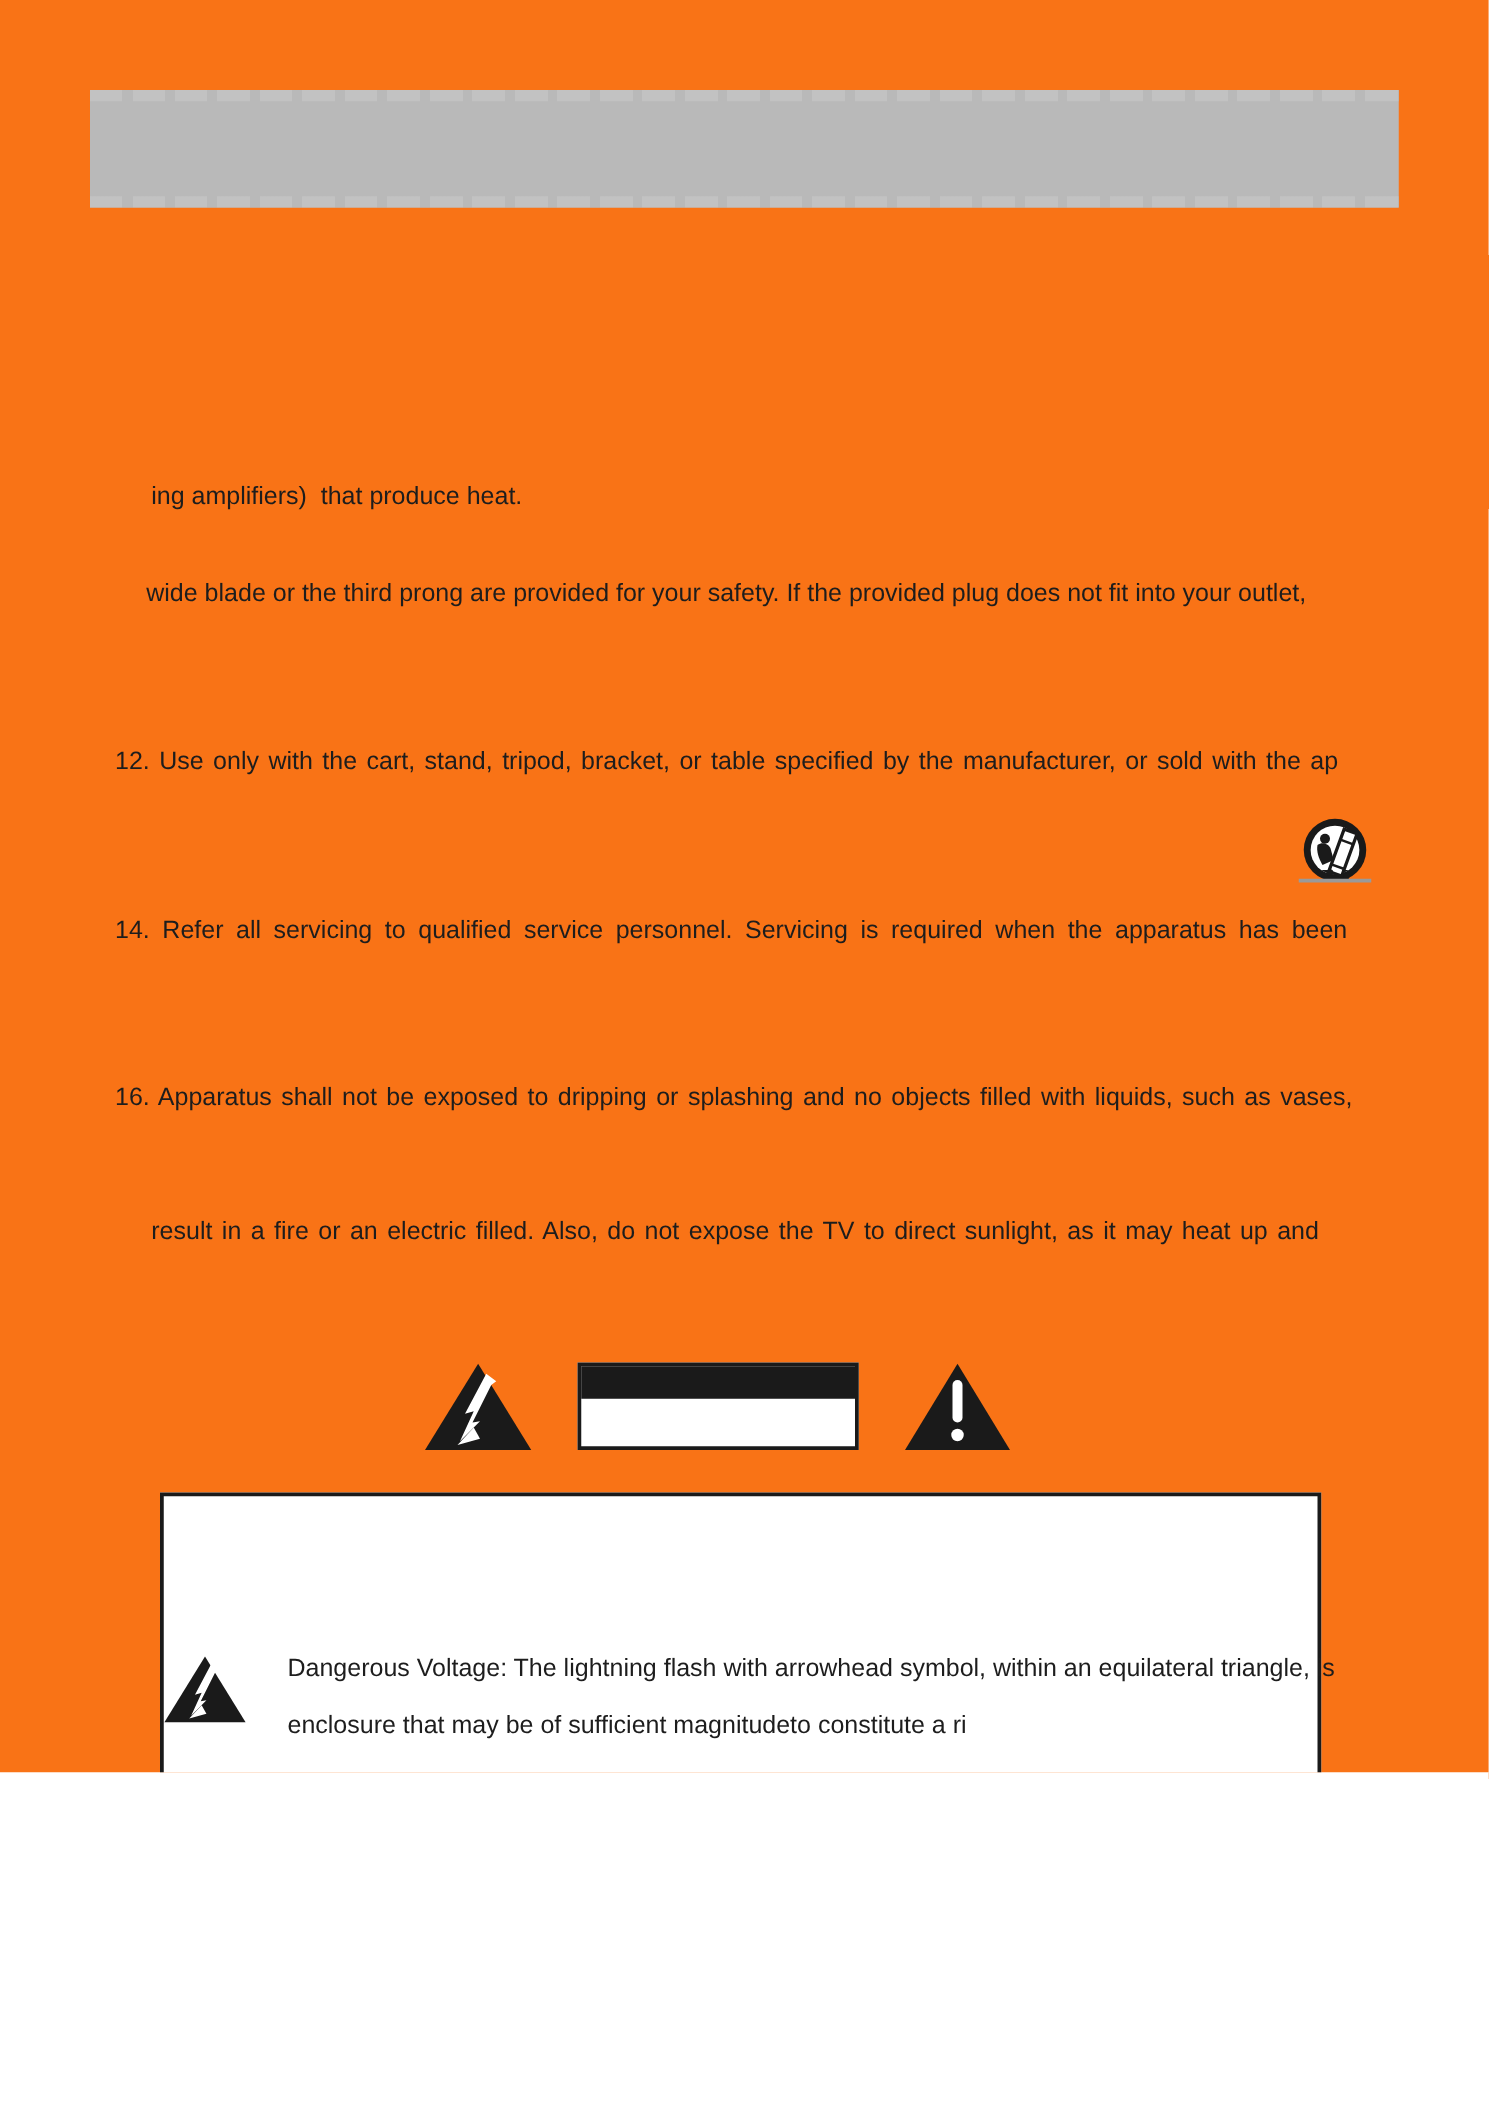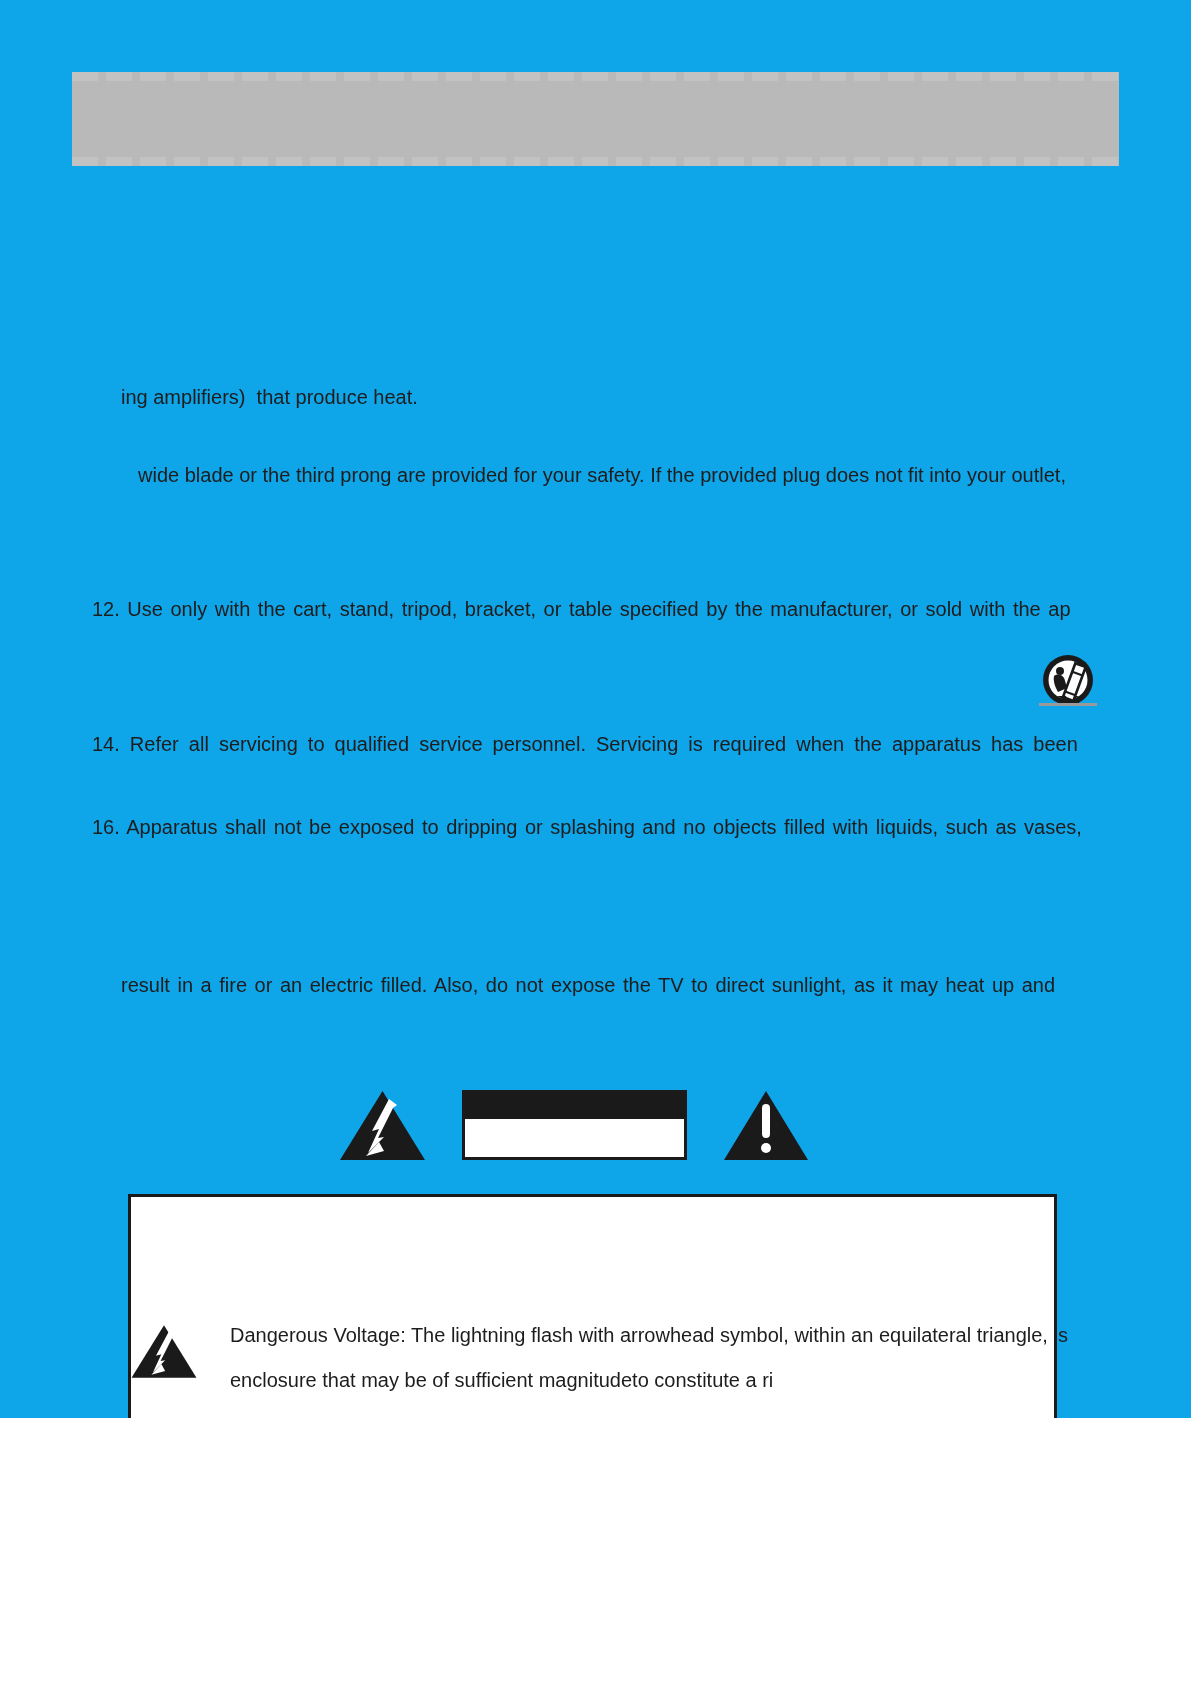--- a/index.html
+++ b/index.html
@@ -1,36 +1,36 @@
 <!DOCTYPE html>
 <html><head>
 <meta charset="utf-8">
 <style>
   html,body { margin:0; padding:0; background:#ffffff; }
   .page {
-    position:relative; width:1191px; height:1418px; background:#0ea5e9;
+    position:relative; width:1191px; height:1418px; background:#f97316;
     font-family:"Liberation Sans", sans-serif; color:#1d1d1d; overflow:hidden;
   }
 
   
   .header-bar {
     position:absolute; left:72px; top:72px; width:1047px; height:94px;
     background:
       repeating-linear-gradient(90deg, #c2c2c2 0 26px, #b9b9b9 26px 34px) 0 0 / 100% 9px no-repeat,
       repeating-linear-gradient(90deg, #c2c2c2 0 26px, #b9b9b9 26px 34px) 0 100% / 100% 9px no-repeat,
       #b9b9b9;
   }
 
   .tline { position:absolute; font-size:20px; line-height:26px; white-space:pre; }
   .l1 { left:121px; top:384px; }
-  .l2 { left:138px; top:462px; }
+  .l2 { left:117px; top:462px; }
   .l3 { left:92px;  top:569px; }
   .l4 { left:92px;  top:596px; word-spacing:2px;text-align:center; }
   .l5 { left:92px;  top:704px; word-spacing:4.5px;margin-top:27px; }
-  .l6 { left:92px;  top:814px; word-spacing:2px; }
+  .l6 { left:92px;  top:865px; word-spacing:2px; }
   .l7 { left:121px; top:972px; word-spacing:2px; }
 
   .icon { position:absolute; display:block; line-height:0; }
   .cart-icon { left:1041px; top:654px; }
   .cart-ground { position:absolute; left:1039px; top:703px; width:58px; height:3px; background:#9a9a9a; }
 
   .sym-lightning { left:338px; top:1089px; }
   .sym-exclaim   { left:722px; top:1089px; }
 
   .caution-panel {

